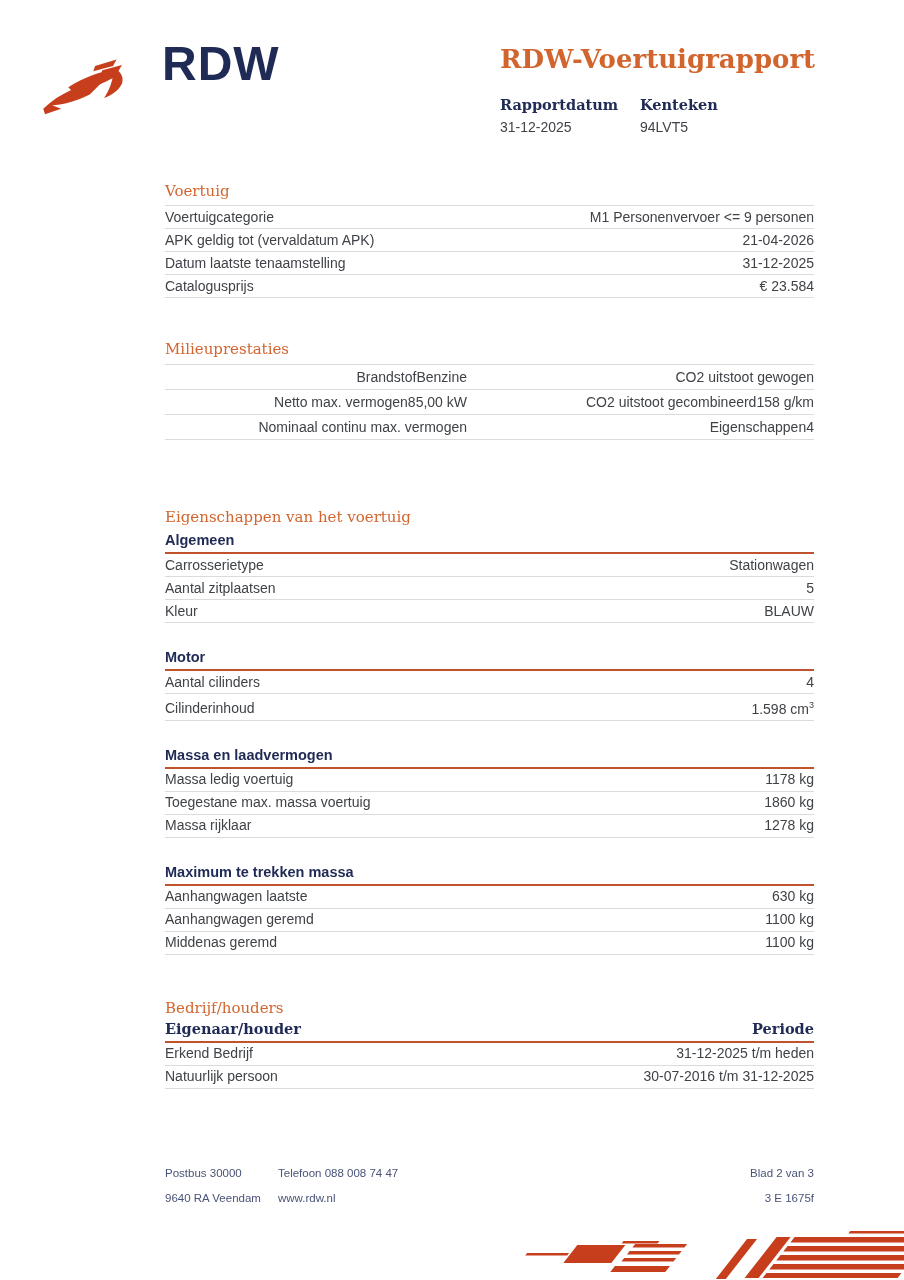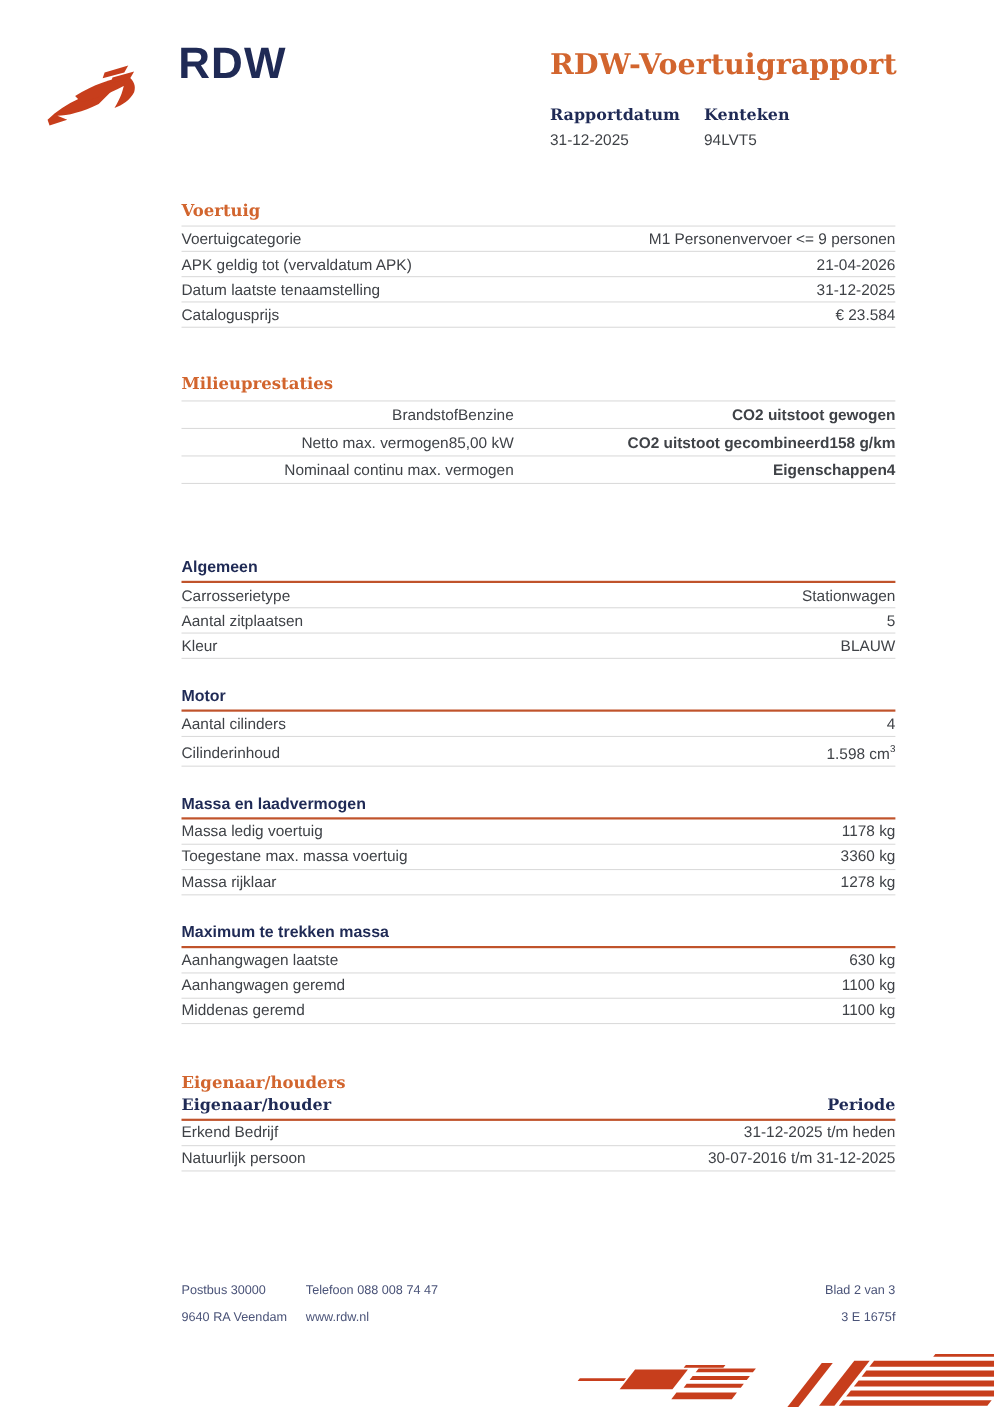--- a/index.html
+++ b/index.html
@@ -12,41 +12,41 @@
     overflow:hidden;
   }
   .page { position:relative; width:904px; height:1280px; }
 
   
   .hdr { position:absolute; top:0; left:0; right:0; height:170px; }
   .logo-feather { position:absolute; left:36px; top:48px; width:120px; height:76px; }
   .logo-word {
     position:absolute; left:162px; top:36px;
     font-family:"Liberation Sans", sans-serif;
-    font-weight:bold; font-size:40px; letter-spacing:1px;
+    font-weight:bold; font-size:48px; letter-spacing:1px;
     color:var(--navy,#1F2A55);
   }
   .report-title {
     position:absolute; left:500px; top:44px;
     font-family:"DejaVu Serif", serif; font-weight:bold;
     font-size:26px; color:var(--orange,#D2652E);
   }
   .report-meta { position:absolute; left:500px; top:96px; display:flex; }
   .meta-col1 { width:140px; }
   .meta-label {
     font-family:"DejaVu Serif", serif; font-weight:bold;
     font-size:14.5px; color:var(--navy,#1F2A55);
   }
   .meta-value { margin-top:6px; font-size:14px; color:var(--body_text,#3F4247); }
 
   
   .content { position:absolute; left:165px; top:182px; width:649px; }
 
   .orange-h {
-    font-family:"DejaVu Serif", serif; font-weight:bold;
+    font-family:"DejaVu Serif", serif; font-weight:normal;
     font-size:15px; color:var(--orange,#D2652E);
   }
   .sub-h {
     font-weight:bold; font-size:14.5px; color:var(--navy,#1F2A55);
     padding-bottom:4px;
     border-bottom:2px solid var(--rule_orange,#C0532B);
   }
 
   .kv-table { border-bottom:1px solid var(--divider,#DBDBDB); }
   .kv-table.toplines .kv-row { border-top:1px solid var(--divider,#DBDBDB); }
@@ -56,21 +56,21 @@
   }
   .kv-table:not(.toplines) .kv-row { border-bottom:1px solid var(--divider,#DBDBDB); }
   .kv-table:not(.toplines) { border-bottom:none; }
   .kv-label { color:var(--body_text,#3F4247); }
   .kv-value { color:var(--body_text,#3F4247); text-align:right; }
   .kv-value sup { font-size:9px; }
 
   
   .milieu-row { display:flex; padding:4.5px 0; font-size:14px; line-height:15px; }
   .m-half { width:302px; display:flex; justify-content:flex-end; }
-  .m-half.right { margin-left:36px;font-weight:bold; }
+  .m-half.right { margin-left:36px; }
 
   
   .s-voertuig .orange-h { margin-bottom:5px; }
   .s-milieu { margin-top:42px; }
   .s-milieu .orange-h { margin-bottom:6px; }
   .s-eigenschappen { margin-top:68px; }
   .subsection .sub-h { margin-top:6px; }
   .subsection + .subsection { margin-top:26px; }
   .s-eigenaar { margin-top:44px; }
   .s-eigenaar .orange-h { margin-bottom:3px; }
@@ -193,20 +193,21 @@
             </span>
             <span class="m-half right">
               <span class="kv-label">Eigenschappen</span>
               <span class="kv-value">4</span>
             </span>
           </div>
         </div>
     </div>
 
     <div class="s-eigenschappen">
+      <div class="orange-h">Eigenschappen van het voertuig</div>
 
       <div class="subsection">
         <div class="sub-h">Algemeen</div>
         <div class="kv-table">
             <div class="kv-row">
               <span class="kv-label">Carrosserietype</span>
               <span class="kv-value">Stationwagen</span>
             </div>
             <div class="kv-row">
               <span class="kv-label">Aantal zitplaatsen</span>
@@ -235,21 +236,21 @@
 
       <div class="subsection">
         <div class="sub-h">Massa en laadvermogen</div>
         <div class="kv-table">
             <div class="kv-row">
               <span class="kv-label">Massa ledig voertuig</span>
               <span class="kv-value">1178 kg</span>
             </div>
             <div class="kv-row">
               <span class="kv-label">Toegestane max. massa voertuig</span>
-              <span class="kv-value">3360 kg</span>
+              <span class="kv-value">1860 kg</span>
             </div>
             <div class="kv-row">
               <span class="kv-label">Massa rijklaar</span>
               <span class="kv-value">1278 kg</span>
             </div>
           </div>
       </div>
 
       <div class="subsection">
         <div class="sub-h">Maximum te trekken massa</div>
@@ -264,21 +265,21 @@
             </div>
             <div class="kv-row">
               <span class="kv-label">Middenas geremd</span>
               <span class="kv-value">1100 kg</span>
             </div>
           </div>
       </div>
     </div>
 
     <div class="s-eigenaar">
-      <div class="orange-h">Eigenaar/houders</div>
+      <div class="orange-h">Bedrijf/houders</div>
       <div class="table-head-row">
         <span>Eigenaar/houder</span>
         <span>Periode</span>
       </div>
       <div class="kv-table">
           <div class="kv-row">
             <span class="kv-label">Erkend Bedrijf</span>
             <span class="kv-value">31-12-2025 t/m heden</span>
           </div>
           <div class="kv-row">

